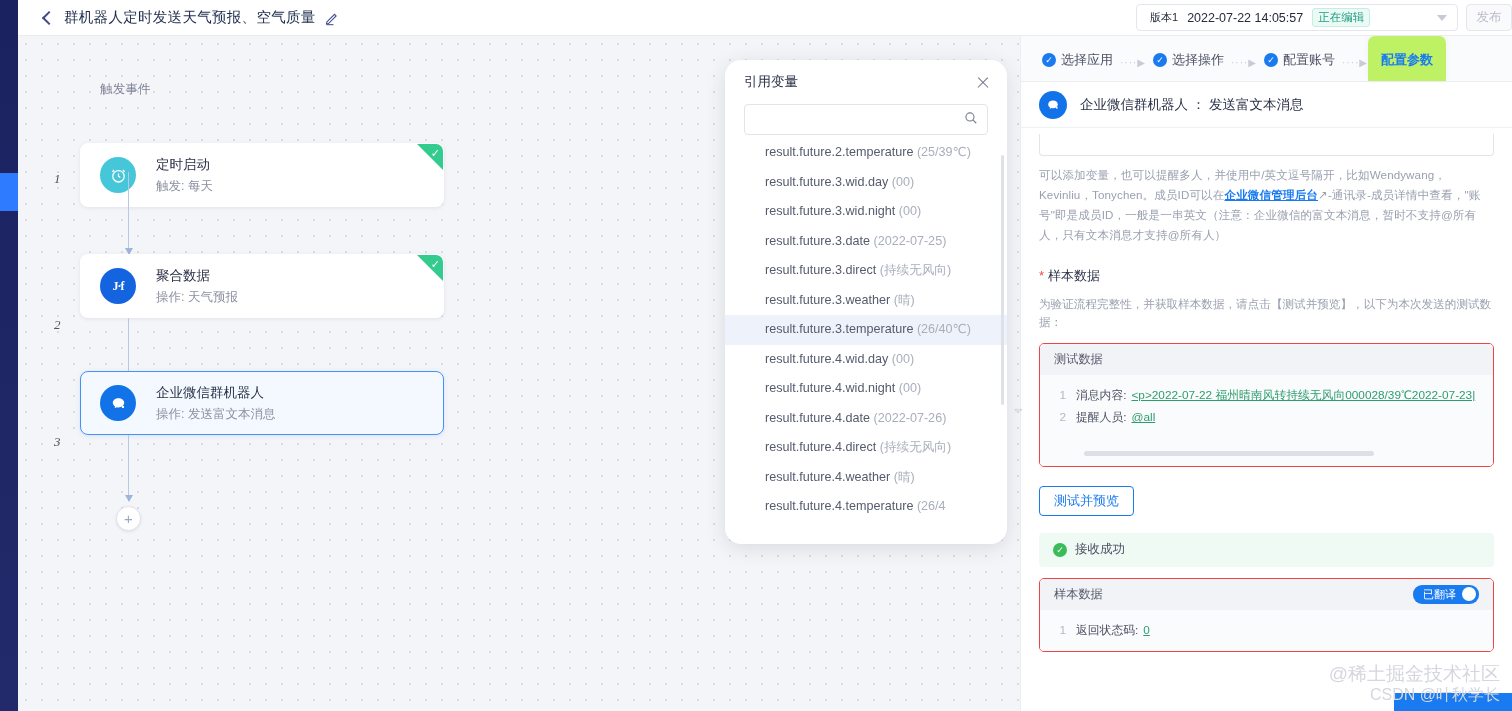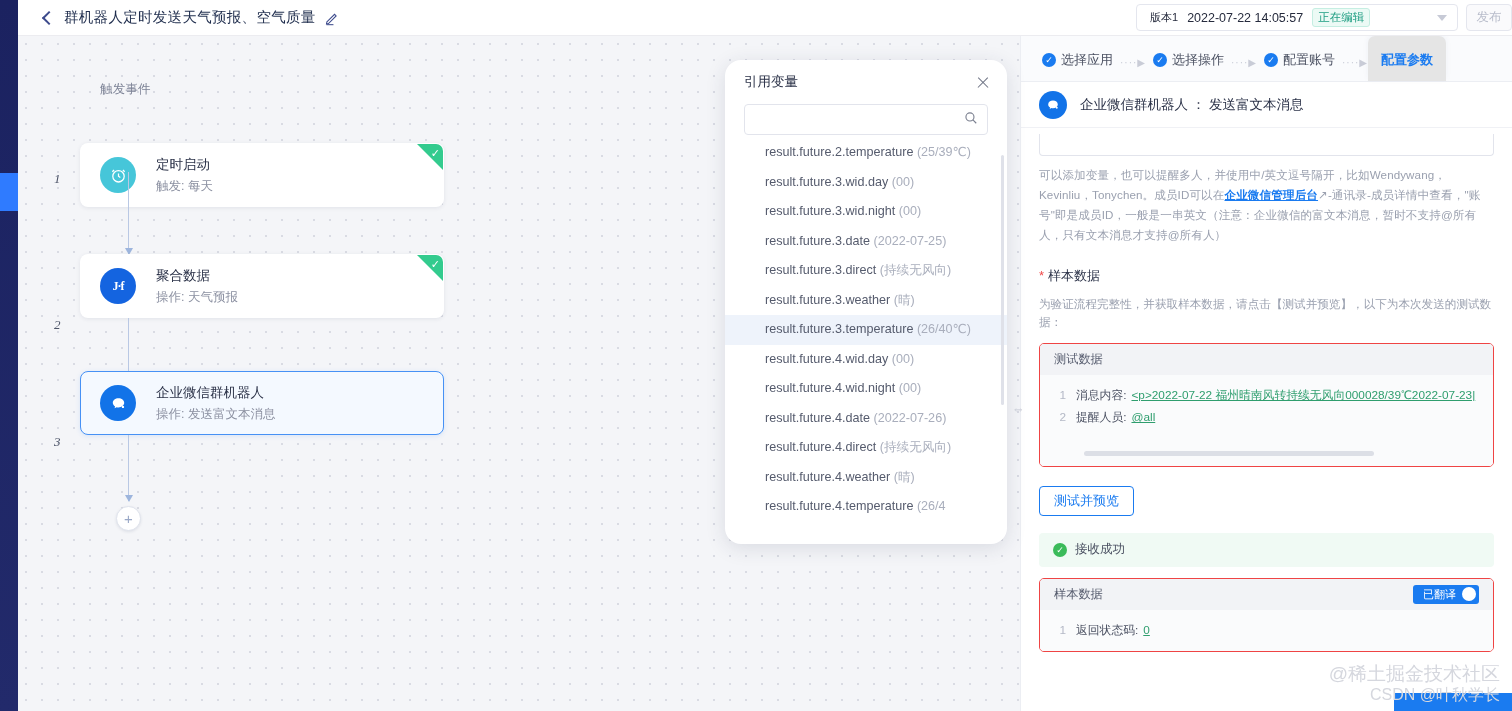--- a/index.html
+++ b/index.html
@@ -207,21 +207,21 @@
     display: flex; align-items: center; gap: 5px;
     font-size: 13px; color: #4b5162; padding: 0 7px 12px 7px; cursor: pointer;
     white-space: nowrap;
   }
   .step-check {
     width: 14px; height: 14px; border-radius: 50%; background: #1a7bf0;
     color: #fff; font-size: 9px; line-height: 14px; text-align: center;
     flex: 0 0 auto;
   }
   .step.active {
-    color: #1a7bf0; font-weight: bold; background: #e5e5e5;
+    color: #1a7bf0; font-weight: bold; background: #bef264;
     border-radius: 7px 7px 0 0; padding: 0 13px 12px 13px;
     align-self: stretch; display: flex; align-items: flex-end;
     box-shadow: 0 -2px 6px rgba(40,60,110,.05);
   }
   .step-sep {
     color: #c9ccd7; font-size: 10px; letter-spacing: 1px;
     padding-bottom: 13px; user-select: none;
   }
   .panel-head {
     height: 46px; display: flex; align-items: center; padding-left: 18px;
@@ -288,21 +288,21 @@
     padding: 0 14px; gap: 8px;
   }
   .ok-dot {
     width: 14px; height: 14px; border-radius: 50%; background: #3bbb5a;
     color: #fff; font-size: 9px; line-height: 14px; text-align: center;
     flex: 0 0 auto;
   }
   .ok-text { font-size: 12.5px; color: #4b5162; }
   .toggle-pill {
     margin-left: auto; display: inline-flex; align-items: center; gap: 6px;
-    height: 19px; padding: 0 3px 0 10px; border-radius: 3px;
+    height: 19px; padding: 0 3px 0 10px; border-radius: 9px;
     background: #1a7bf0; color: #fff; font-size: 11px; cursor: pointer;
   }
   .toggle-knob {
     width: 14px; height: 14px; border-radius: 50%; background: #fff;
   }
   .watermark {
     position: absolute; right: 12px; bottom: 6px; text-align: right;
     color: #d5d7de; pointer-events: none; z-index: 40; line-height: 1.22;
   }
   .wm1 { font-size: 19px; }

